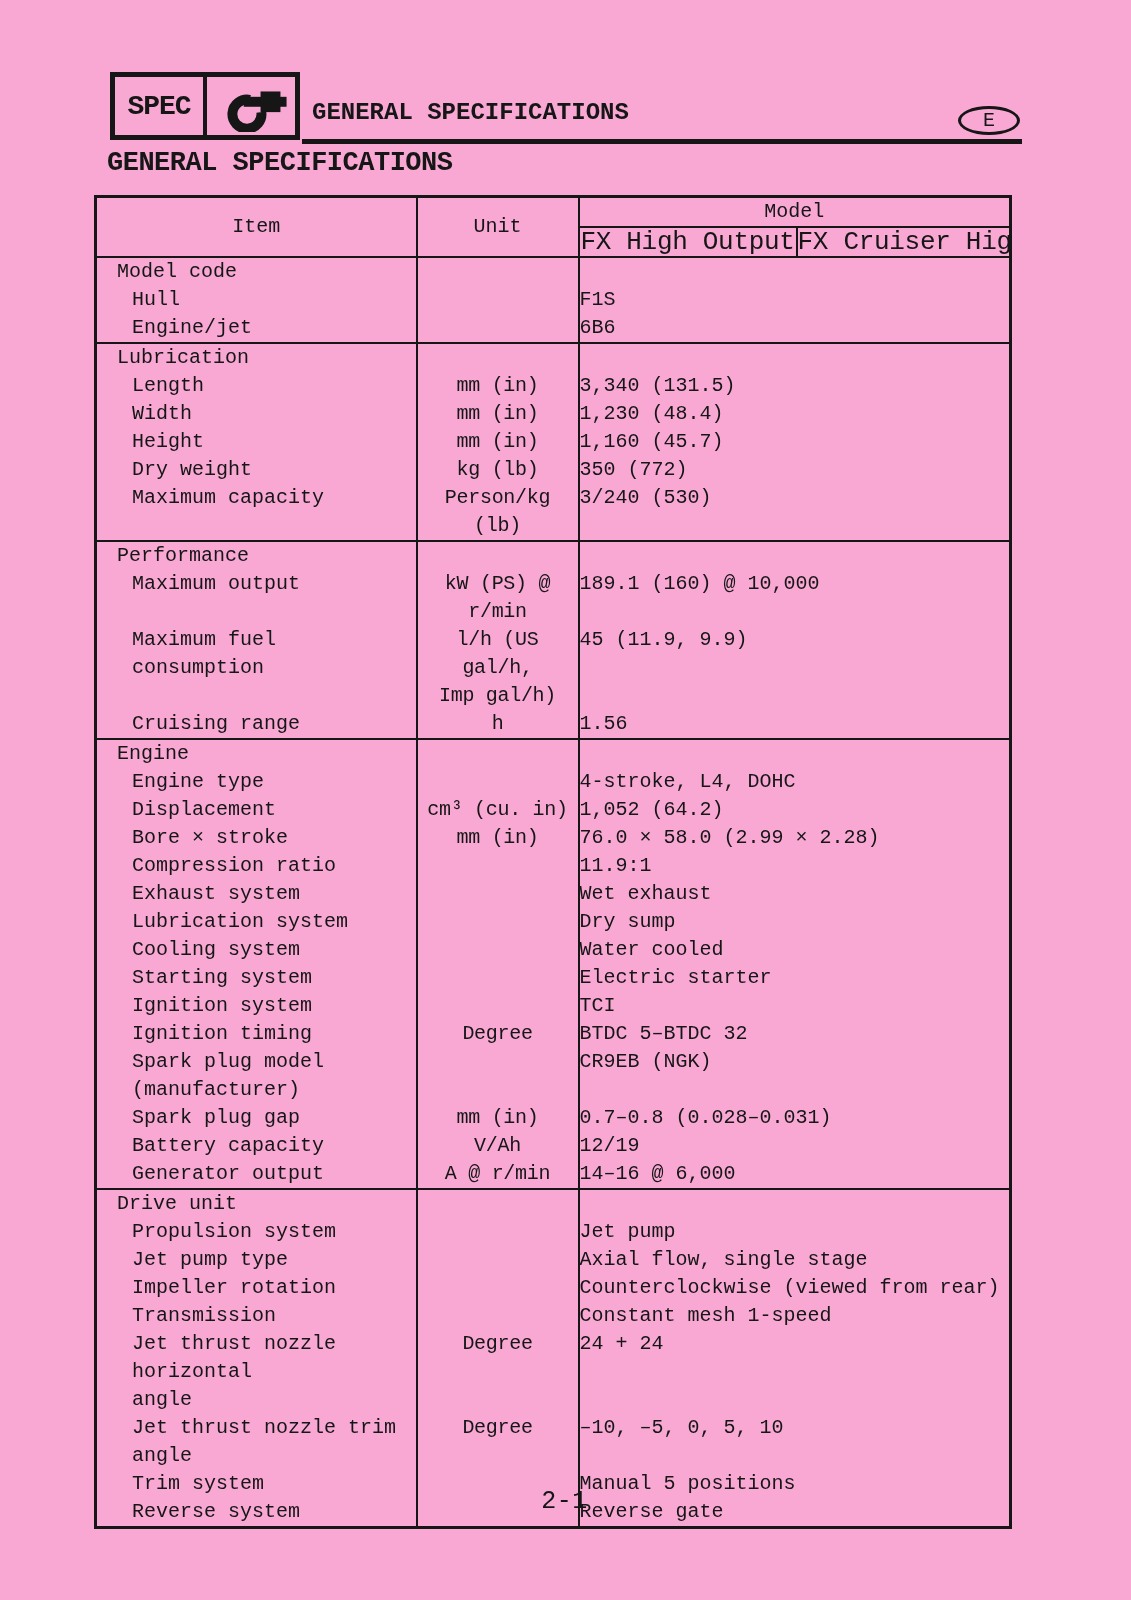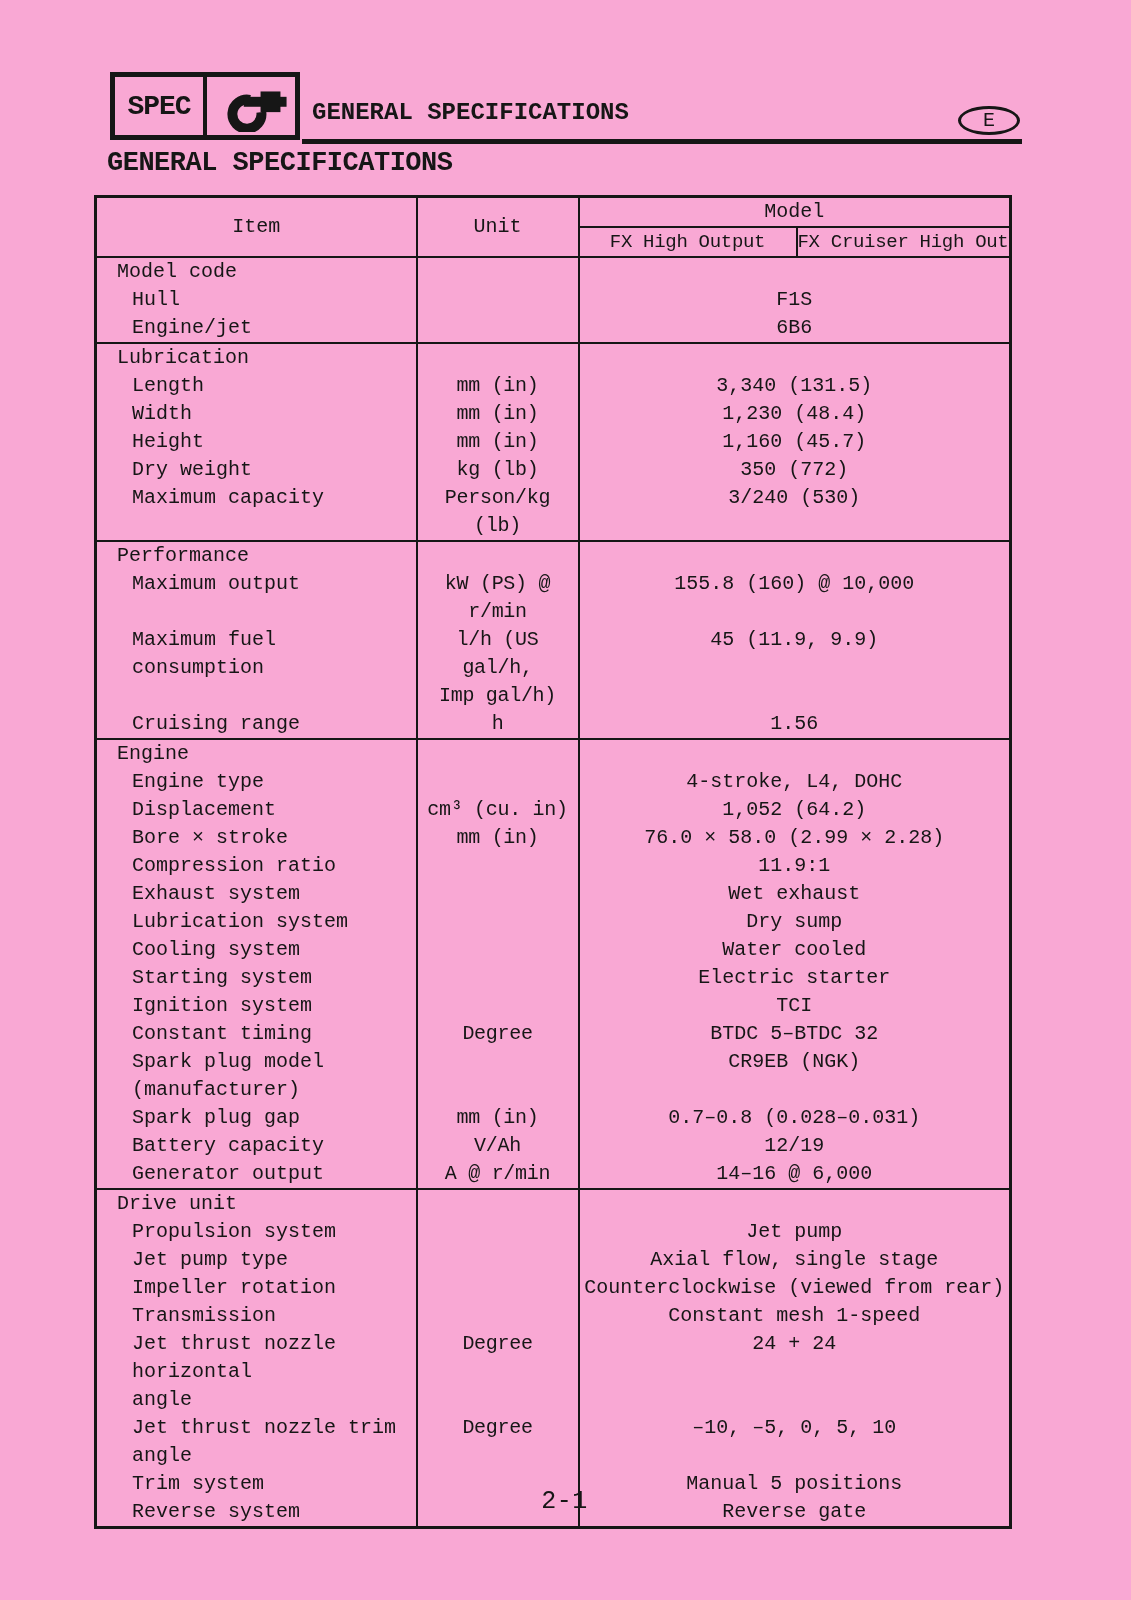--- a/index.html
+++ b/index.html
@@ -67,35 +67,35 @@
   col.c3 { width: 218px; }
   col.c4 { width: 214px; }
 
   table.spec th {
     font-weight: normal; font-size: 20px;
     text-align: center; vertical-align: middle;
     line-height: 28px; white-space: nowrap; overflow: hidden;
   }
   thead { border-bottom: 2px solid #161616; }
   thead tr.h1 th.h-model { height: 29px; border-bottom: 2px solid #161616; }
-  thead tr.h2 th { height: 28px; font-size: 19px; letter-spacing: -0.3px; }
+  thead tr.h2 th { height: 28px; font-size: 26px; letter-spacing: -0.3px; }
   th.h-item, th.h-unit { border-right: 2px solid #161616; }
   th.h-m1 { border-right: 2px solid #161616; }
 
   tbody { border-top: 2px solid #161616; }
   table.spec td {
     vertical-align: top;
     line-height: 28px;
     white-space: pre-line;
     overflow: hidden;
   }
   td.c-item { text-align: left; padding-left: 20px; border-right: 2px solid #161616; }
   td.c-item.ind { padding-left: 35px; }
   td.c-unit { text-align: center; border-right: 2px solid #161616; letter-spacing: -0.3px; margin-top: 20px; }
-  td.c-value { text-align: center; }
+  td.c-value { text-align: left; }
 
   
   .page-number {
     position: absolute; left: 107px; top: 1487px;
     width: 915px; text-align: center;
     font-size: 25px; letter-spacing: 0.5px;
   }
 </style>
 </head>
 <body>
@@ -190,21 +190,21 @@
         </tbody>
         <tbody>
           <tr>
             <td class="c-item">Performance</td>
             <td class="c-unit"></td>
             <td class="c-value" colspan="2"></td>
           </tr>
           <tr>
             <td class="c-item ind">Maximum output</td>
             <td class="c-unit">kW (PS) @ r/min</td>
-            <td class="c-value" colspan="2">155.8 (160) @ 10,000</td>
+            <td class="c-value" colspan="2">189.1 (160) @ 10,000</td>
           </tr>
           <tr>
             <td class="c-item ind">Maximum fuel consumption</td>
             <td class="c-unit">l/h (US gal/h,
 Imp gal/h)</td>
             <td class="c-value" colspan="2">45 (11.9, 9.9)</td>
           </tr>
           <tr>
             <td class="c-item ind">Cruising range</td>
             <td class="c-unit">h</td>
@@ -256,21 +256,21 @@
             <td class="c-item ind">Starting system</td>
             <td class="c-unit"></td>
             <td class="c-value" colspan="2">Electric starter</td>
           </tr>
           <tr>
             <td class="c-item ind">Ignition system</td>
             <td class="c-unit"></td>
             <td class="c-value" colspan="2">TCI</td>
           </tr>
           <tr>
-            <td class="c-item ind">Constant timing</td>
+            <td class="c-item ind">Ignition timing</td>
             <td class="c-unit">Degree</td>
             <td class="c-value" colspan="2">BTDC 5–BTDC 32</td>
           </tr>
           <tr>
             <td class="c-item ind">Spark plug model
 (manufacturer)</td>
             <td class="c-unit"></td>
             <td class="c-value" colspan="2">CR9EB (NGK)</td>
           </tr>
           <tr>

